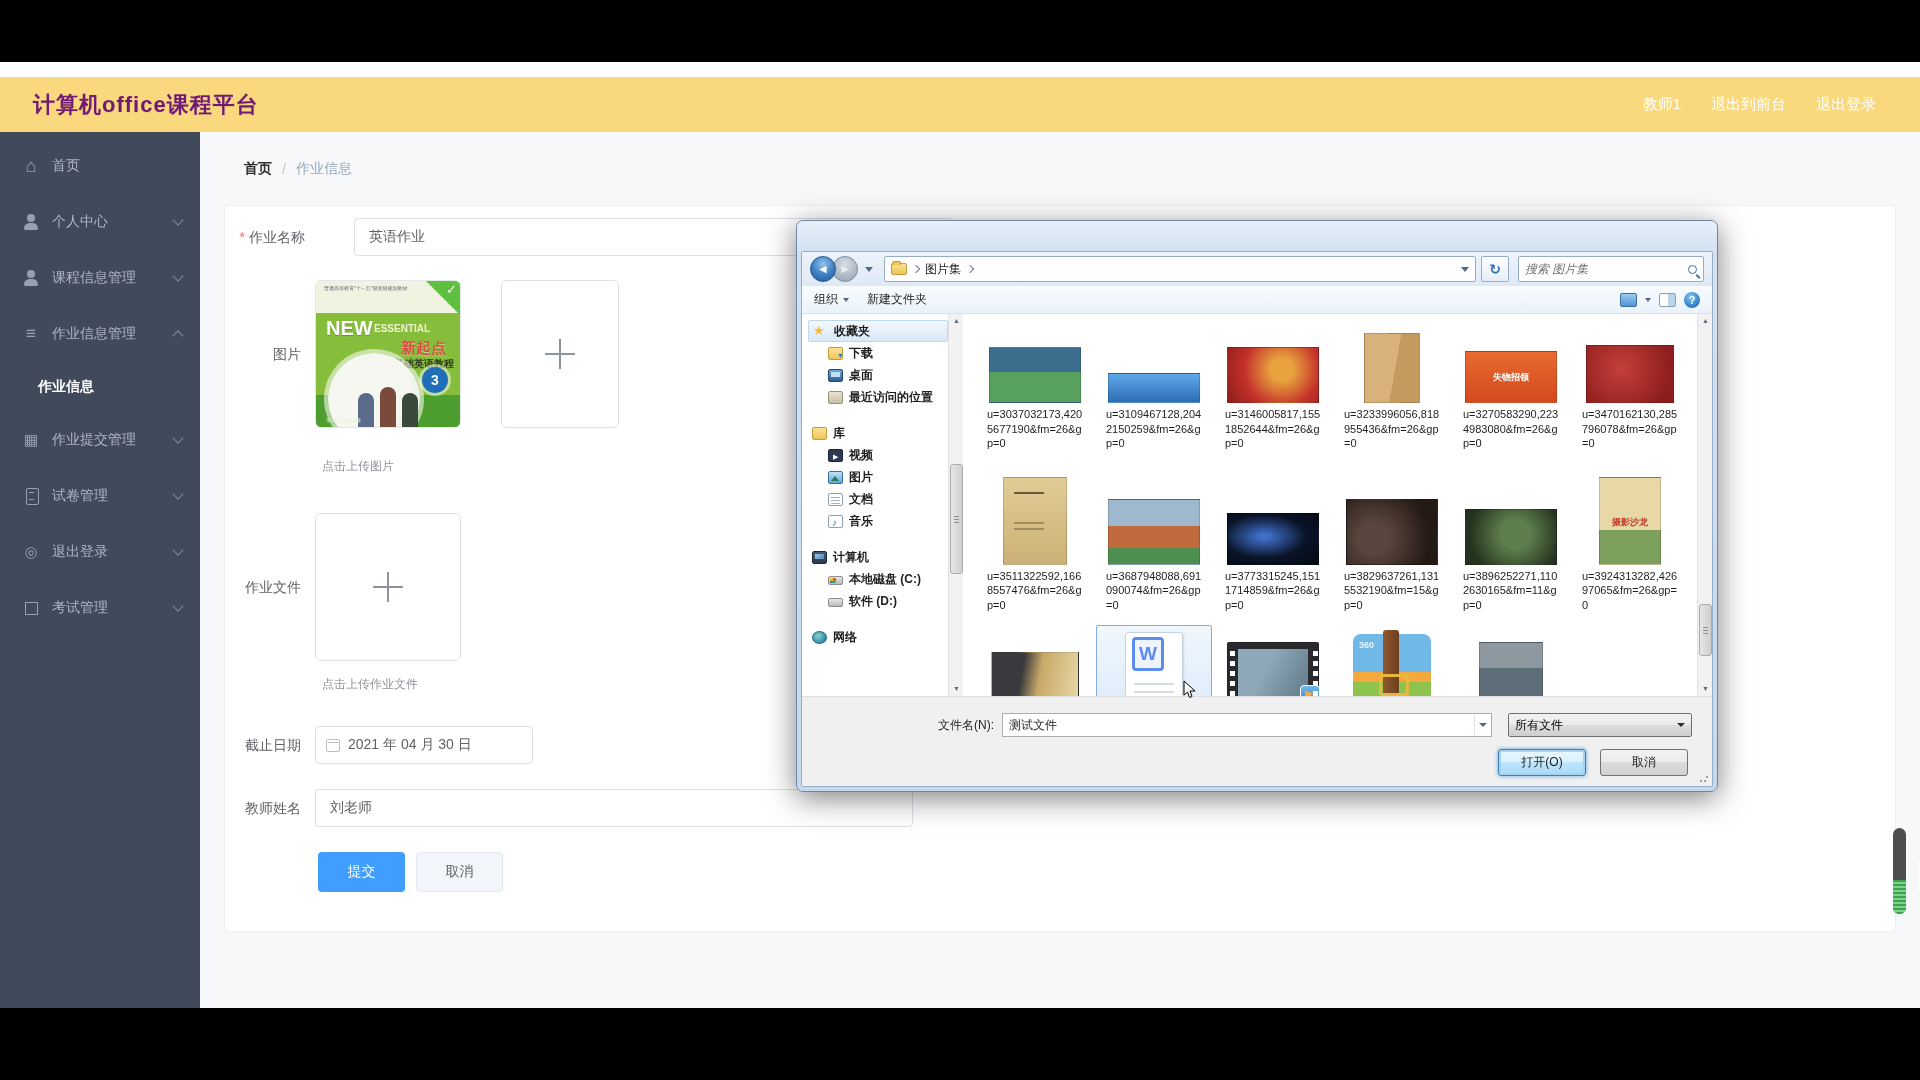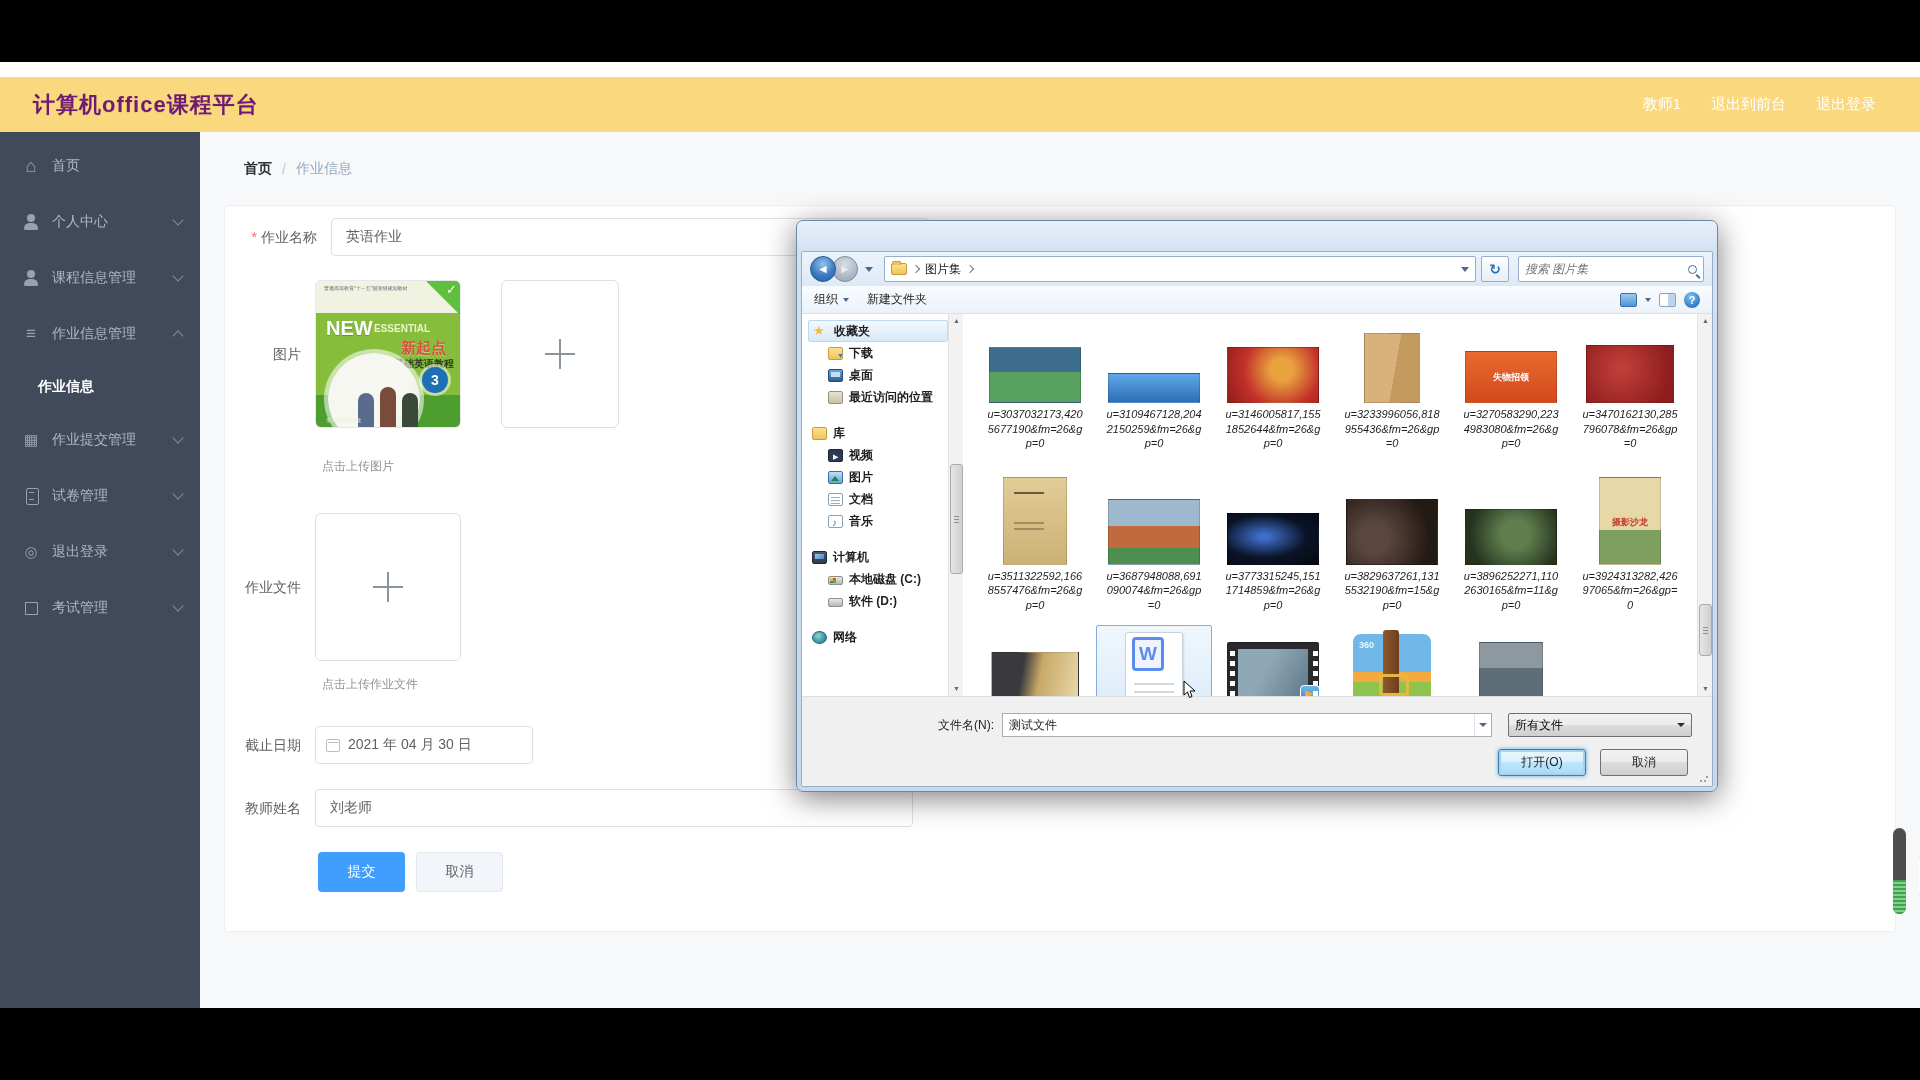--- a/index.html
+++ b/index.html
@@ -43,21 +43,21 @@
   .bc-home { color:#303133; font-weight:bold; cursor:pointer; }
   .bc-sep { color:#C0C4CC; }
   .bc-cur { color:#97A8BE; }
   .card { position:absolute; left:24px; top:73px; width:1672px; height:727px; background:#fff; border:1px solid #EBEEF5; border-radius:4px; }
 
   .frow { position:absolute; display:flex; }
   .flabel { width:90px; text-align:right; font-size:14px; color:#606266; padding-right:14px; line-height:38px; flex:0 0 90px; }
   .req::before { content:"*"; color:#F56C6C; margin-right:4px; }
   .tinput { width:598px; height:38px; border:1px solid #DCDFE6; border-radius:4px; background:#fff; font-size:14px; color:#606266; padding:0 14px; outline:none; font-family:"Liberation Sans",sans-serif; }
 
-  .row-name { left:16px; top:12px; }
+  .row-name { left:4px; top:12px;gap:35px; }
   .row-img { left:0; top:74px; }
   .row-img .flabel { line-height:148px; }
   .img-hint { position:absolute; left:97px; top:252px; font-size:12px; color:#909399; }
   .row-file { left:0; top:307px; }
   .row-file .flabel { line-height:148px; }
   .file-hint { position:absolute; left:97px; top:470px; font-size:12px; color:#909399; }
   .row-date { left:0; top:520px; }
   .row-teacher { left:0; top:583px; }
   .row-btns { left:93px; top:646px; }
 
@@ -173,21 +173,21 @@
   .tree-scroll .scroll-thumb { top:150px; height:110px; }
   .list-scroll { width:15px; background:#F2F2F2; border-left:1px solid #E2E2E2; position:relative; }
   .list-scroll .scroll-thumb { bottom:40px; height:52px; }
 
   
   .files { flex:1; padding:10px 2px 0 14px; display:grid; grid-template-columns:repeat(6,119px); grid-auto-rows:min-content; row-gap:10px; }
   .fcell { width:116px; padding:4px 2px 2px; display:flex; flex-direction:column; align-items:center; border:1px solid transparent; border-radius:2px; cursor:pointer; position:relative; }
   .fcell.sel { background:linear-gradient(180deg,#F0F7FD 0,#D3E7F8 100%); border:1px solid #84ACDD; }
   .fthumb { display:flex; align-items:flex-end; justify-content:center; height:74px; margin-bottom:4px; }
   .fthumb.tall { height:96px; }
-  .fname { width:96px; font-size:11px; line-height:14.5px; color:#1E1E1E; text-align:center; word-break:break-all;font-style:italic; }
+  .fname { width:96px; font-size:11px; line-height:14.5px; color:#1E1E1E; word-break:break-all; }
   .tt { font-size:9px; font-weight:bold; }
 
   .th { border:1px solid rgba(0,0,0,.15); }
   .t-sport { width:92px; height:56px; background:linear-gradient(180deg,#3E6E8E 0 45%, #57A05E 45% 100%); }
   .t-bluebanner { width:92px; height:30px; background:linear-gradient(180deg,#5FA8E8 0,#2E6EB5 100%); }
   .t-redfest { width:92px; height:56px; background:radial-gradient(circle at 60% 40%,#E8A23E 0 18%,#C4302A 60%,#8E1E1A 100%); }
   .t-cardboard { width:56px; height:70px; background:linear-gradient(100deg,#D8B27A 0 55%,#C49A5E 55% 100%); }
   .t-lostfound { width:92px; height:52px; background:linear-gradient(180deg,#E86A2E 0,#D4491E 100%); display:flex; align-items:center; justify-content:center; color:#fff; }
   .t-redcloth { width:88px; height:58px; background:radial-gradient(circle at 40% 40%,#C4403A 0,#8E1E1E 80%); }
   .t-notebook { width:64px; height:88px; background:linear-gradient(180deg,#E2CC96 0,#CBB176 100%); position:relative; }

